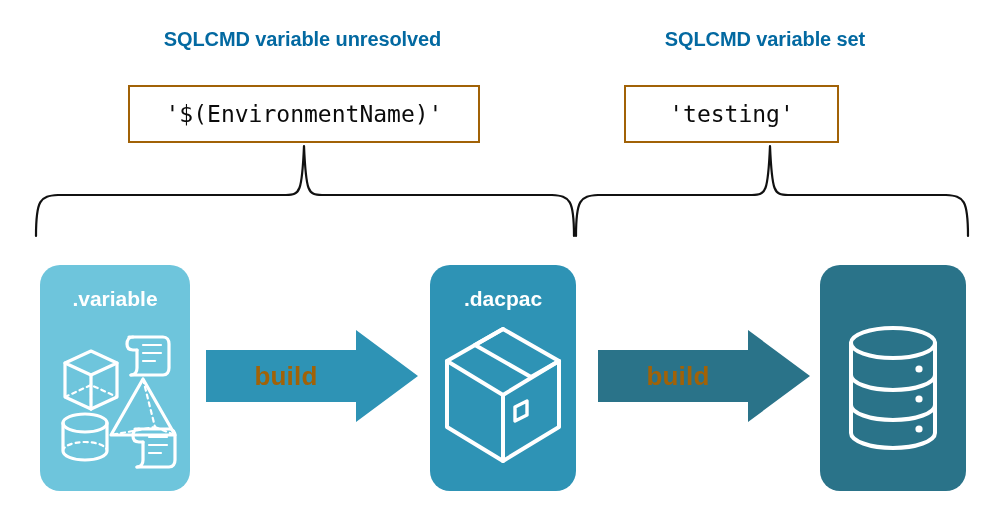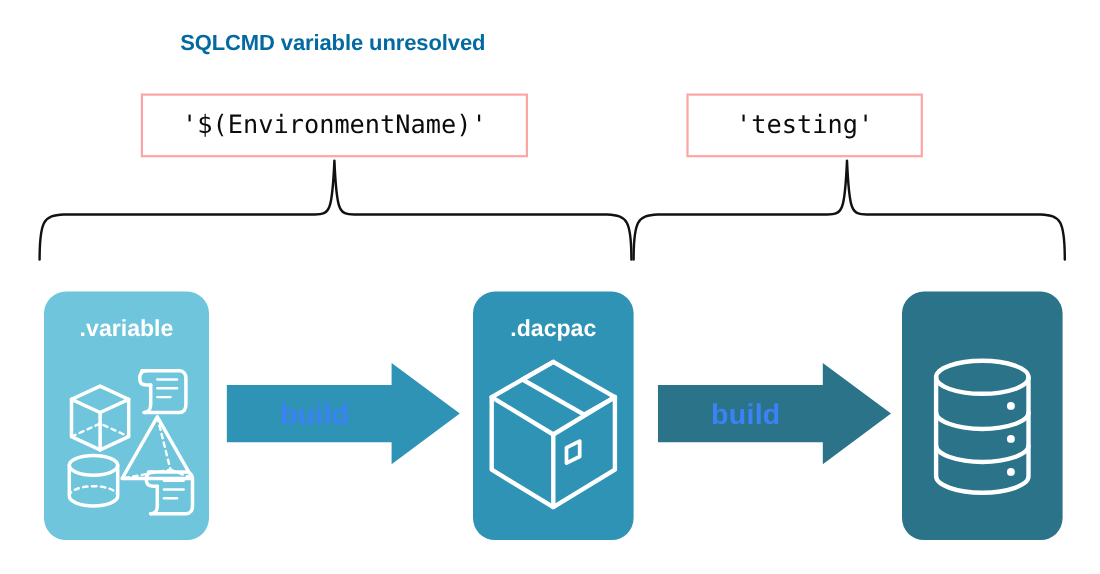--- a/index.html
+++ b/index.html
@@ -28,21 +28,21 @@
     text-align: center;
     white-space: nowrap;
     letter-spacing: -0.1px;
   }
   #heading-left  { left: 105px; top: 28px; width: 395px; }
   #heading-right { left: 610px; top: 28px; width: 310px; }
 
   
   .codebox {
     position: absolute;
-    border: 2px solid #fca5a5;
+    border: 2px solid #a16207;
     background: #ffffff;
     box-sizing: border-box;
     display: flex;
     align-items: center;
     justify-content: center;
     font-family: "DejaVu Sans Mono", monospace;
     font-size: 23px;
     color: #0b0b0b;
     white-space: nowrap;
   }
@@ -101,34 +101,35 @@
 
   .arrow-label {
     position: absolute;
     top: 0;
     left: 0;
     height: 92px;
     width: 160px;
     display: flex;
     align-items: center;
     justify-content: center;
-    color: #3b82f6;
+    color: #a16207;
     font-family: "Liberation Sans", sans-serif;
     font-weight: bold;
     font-size: 26px;
     letter-spacing: 0.2px;
     pointer-events: none;
   }
 </style>
 </head>
 <body>
 
 <div id="canvas">
 
   <div class="heading" id="heading-left">SQLCMD variable unresolved</div>
+  <div class="heading" id="heading-right">SQLCMD variable set</div>
 
   <div class="codebox" id="codebox-left">'$(EnvironmentName)'</div>
   <div class="codebox" id="codebox-right">'testing'</div>
 
   <svg id="brace-layer" viewBox="0 0 1000 522">
 
     <path d="M 36,236
              C 36,200 40,196 58,195
              L 286,195
              C 300,195 302,192 304,146

